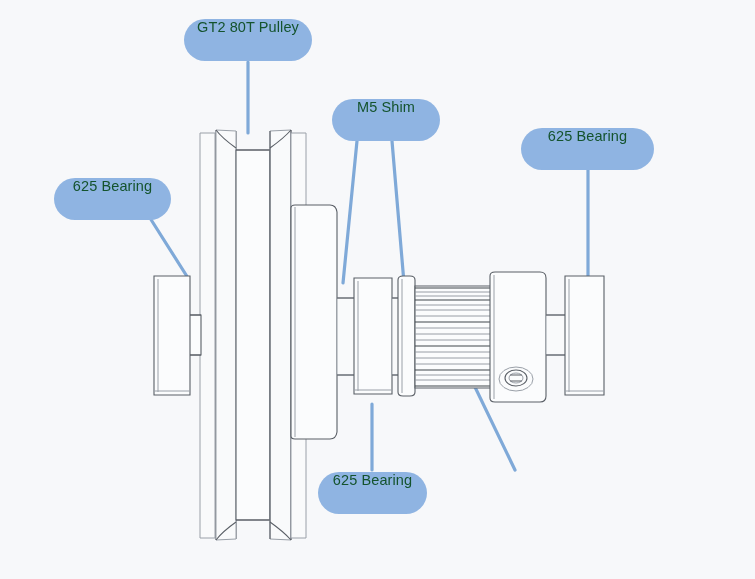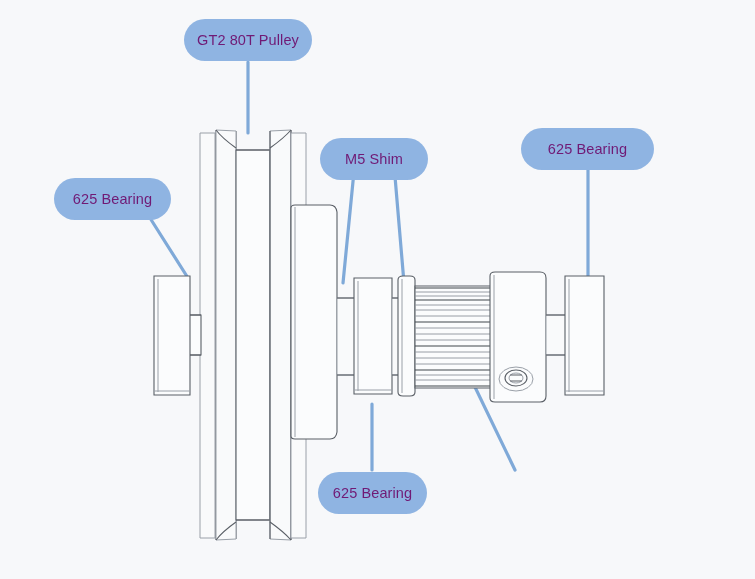--- a/index.html
+++ b/index.html
@@ -10,23 +10,23 @@
     font-family:"Liberation Sans","DejaVu Sans",sans-serif;
     overflow:hidden;
     position:relative;
   }
   #stage{position:absolute;left:0;top:0;width:755px;height:579px;}
   svg#diagram{position:absolute;left:0;top:0;width:755px;height:579px;display:block;}
 
   .callout{
     position:absolute;
     box-sizing:border-box;
-    display:flex;align-items:center;justify-content:center;
+    display:flex;justify-content:center;
     background:#8fb4e2;
-    color:#701a75;
+    color:#14532d;
     border-radius:999px;
     font-size:14.5px;
     letter-spacing:.1px;
     white-space:nowrap;
     height:42px;
     padding:0 20px;
     z-index:5;
     user-select:none;
   }
   .callout span{pointer-events:none;}
@@ -169,21 +169,21 @@
       <path class="lnl" d="M569 279 L569 392"></path>
       <path class="lnl" d="M565 391 L604 391"></path>
     </g>
 
   </svg>
 
   <div class="callout" style="left:184px;top:19px;width:128px;">
     <span>GT2 80T Pulley</span>
   </div>
 
-  <div class="callout" style="left:320px;top:99px;width:108px;margin-top:39px;">
+  <div class="callout" style="left:332px;top:99px;width:108px;">
     <span>M5 Shim</span>
   </div>
 
   <div class="callout" style="left:521px;top:128px;width:133px;">
     <span>625 Bearing</span>
   </div>
 
   <div class="callout" style="left:54px;top:178px;width:117px;">
     <span>625 Bearing</span>
   </div>

